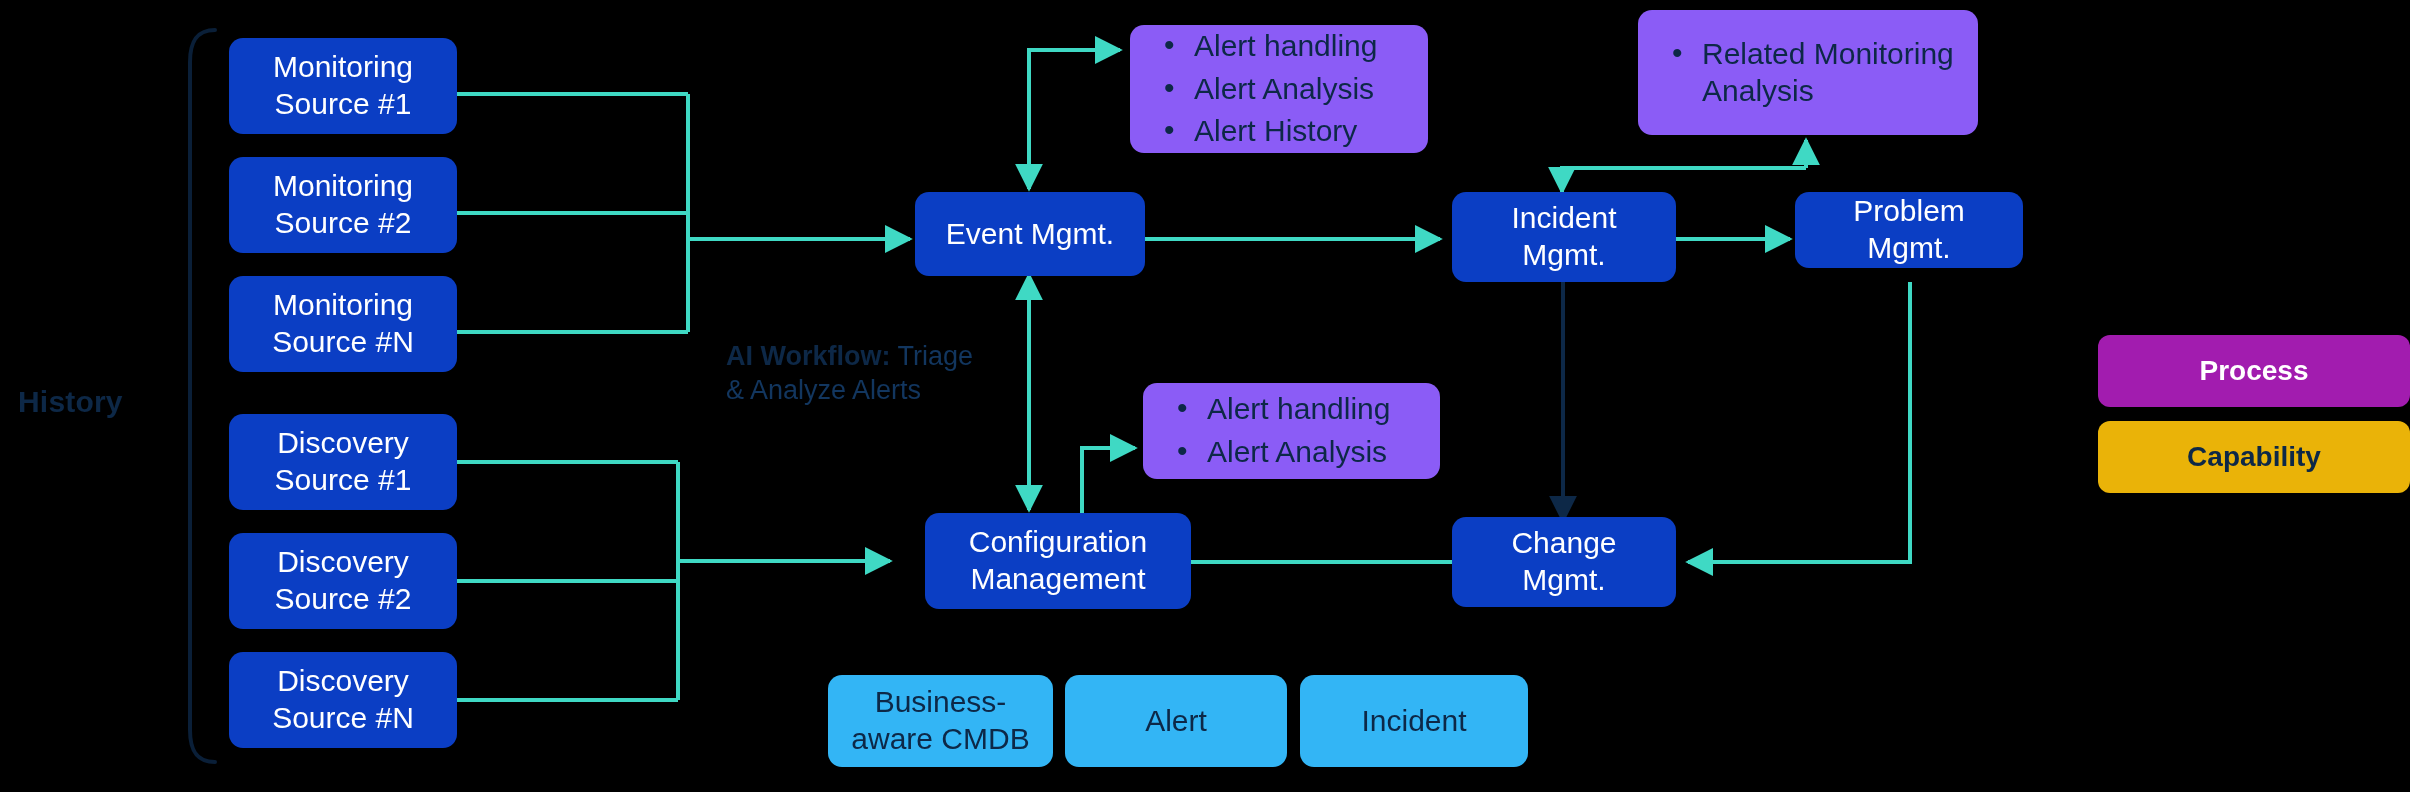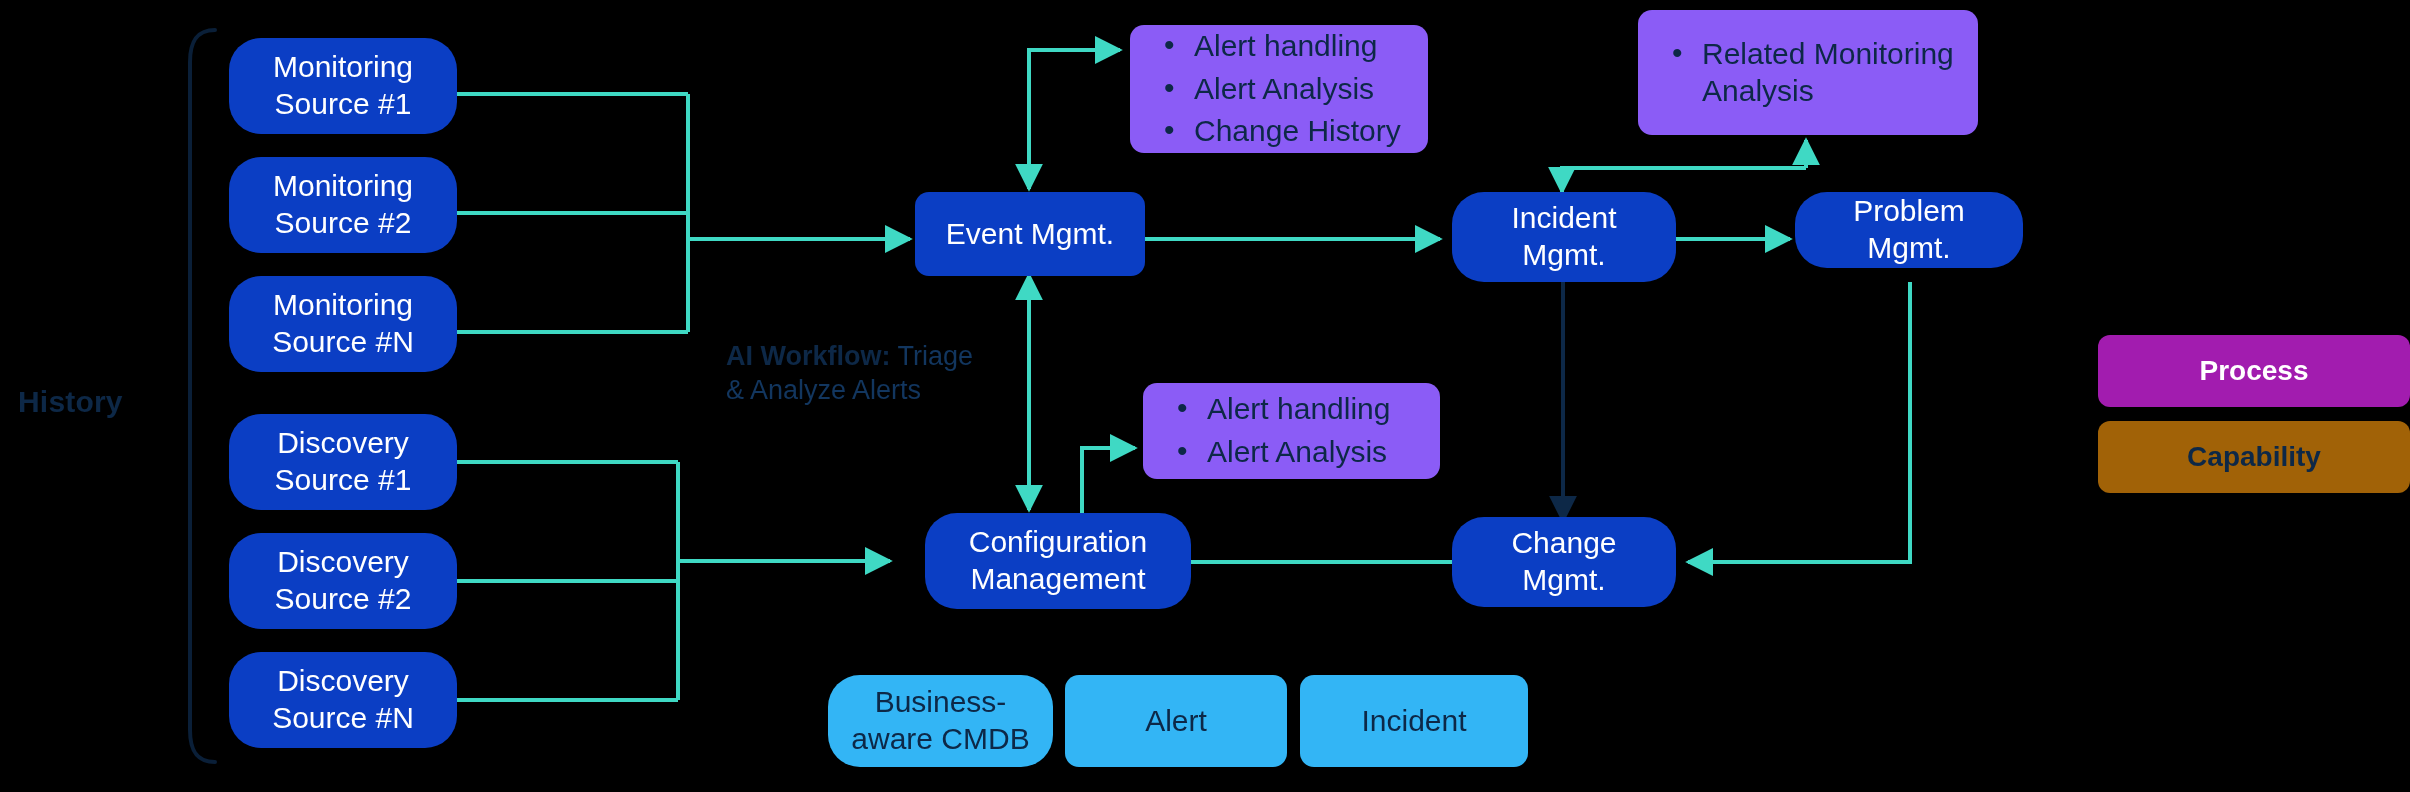--- a/index.html
+++ b/index.html
@@ -83,37 +83,37 @@
     position: absolute;
     box-sizing: border-box;
     display: flex;
     align-items: center;
     justify-content: center;
     border-radius: 12px;
     font-size: 28px;
     font-weight: bold;
   }
   .legend-process { background: #a21caf; color: #ffffff; }
-  .legend-capability { background: #a16207; color: #0d2847; }
+  .legend-capability { background: #eab308; color: #0d2847; }
   .group-label {
     position: absolute;
     color: #0d2847;
     font-size: 30px;
     font-weight: bold;
     letter-spacing: 0.2px;
   }
   .ai-label {
     position: absolute;
     color: #12365f;
     font-size: 27px;
     line-height: 1.25;
     width: 320px;
   }
   .ai-label .bold { font-weight: bold; color: #0d2847; }
-  .nowrap { white-space: pre-line; border-radius: 32px; }
+  .nowrap { white-space: pre-line; }
 </style>
 </head>
 <body>
 
 <div id="stage">
 
   <svg class="layer" viewBox="0 0 2410 792">
     <defs>
       <marker id="arrow-teal" viewBox="0 0 10 10" refX="9" refY="5" markerWidth="7" markerHeight="7" orient="auto-start-reverse">
         <path d="M 0 0 L 10 5 L 0 10 z" fill="#3fd9c4"></path>
@@ -183,21 +183,21 @@
     <span class="bold">AI Workflow:</span><span class="nowrap"> Triage
 &amp; Analyze Alerts</span>
   </div>
 
   <div class="node node-process" style="left:915px; top:192px; width:230px; height:84px;">Event Mgmt.</div>
 
   <div class="node node-capability" style="left:1130px; top:25px; width:298px; height:128px;">
     <ul class="cap-list">
       <li>Alert handling</li>
       <li>Alert Analysis</li>
-      <li>Change History</li>
+      <li>Alert History</li>
     </ul>
   </div>
 
   <div class="node node-process nowrap" style="left:925px; top:513px; width:266px; height:96px;">Configuration
 Management</div>
 
   <div class="node node-capability" style="left:1143px; top:383px; width:297px; height:96px;">
     <ul class="cap-list">
       <li>Alert handling</li>
       <li>Alert Analysis</li>

